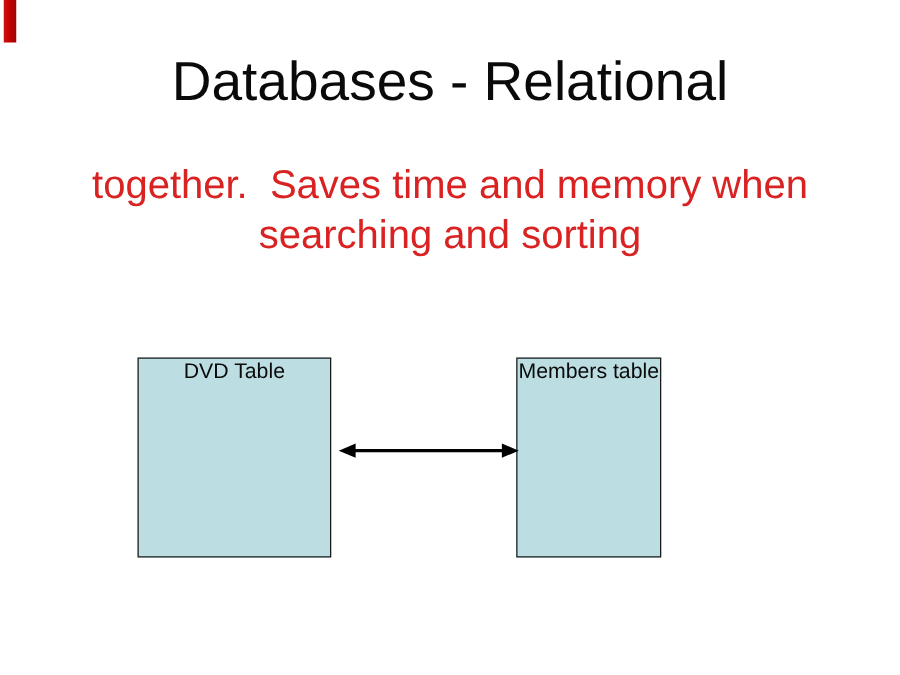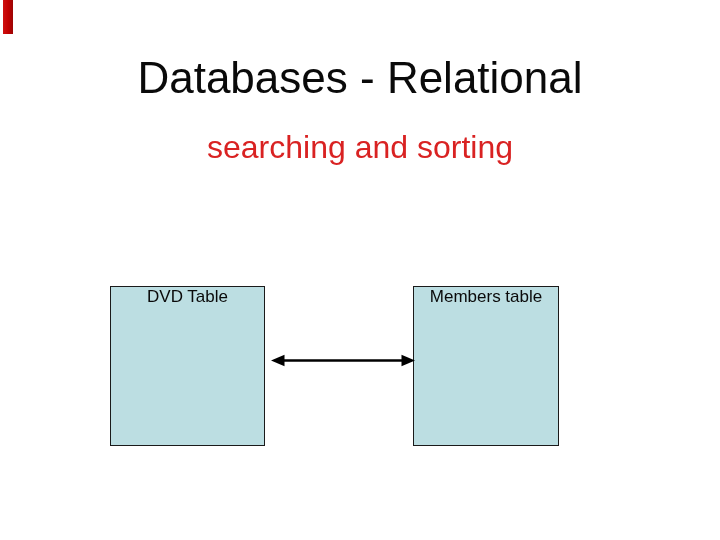--- a/index.html
+++ b/index.html
@@ -56,40 +56,41 @@
     box-sizing: border-box;
     display: flex;
     justify-content: center;
   }
   .table-box .box-label {
     font-size: 17px;
     color: #0a0a0a;
     white-space: nowrap;
   }
   .box-left  { left: 110px; width: 155px; }
-  .box-right { left: 413px; width: 146px; }
+  .box-right { left: 413px; width: 116px; }
   .arrow-layer {
     position: absolute;
     left: 0;
     top: 0;
     width: 720px;
     height: 540px;
     pointer-events: none;
   }
 </style>
 </head>
 <body>
 
 <div class="slide">
 
   <div class="corner-accent"></div>
 
-  <h1 class="slide-title" style="margin:12px; font-weight:normal;">Databases - Relational</h1>
+  <h1 class="slide-title" style="margin:0; font-weight:normal;">Databases - Relational</h1>
 
   <div class="body-text">
+    <div class="body-line">together.  Saves time and memory when</div>
     <div class="body-line">searching and sorting</div>
   </div>
 
   <div class="table-box box-left">
     <span class="box-label">DVD Table</span>
   </div>
 
   <div class="table-box box-right">
     <span class="box-label">Members table</span>
   </div>

